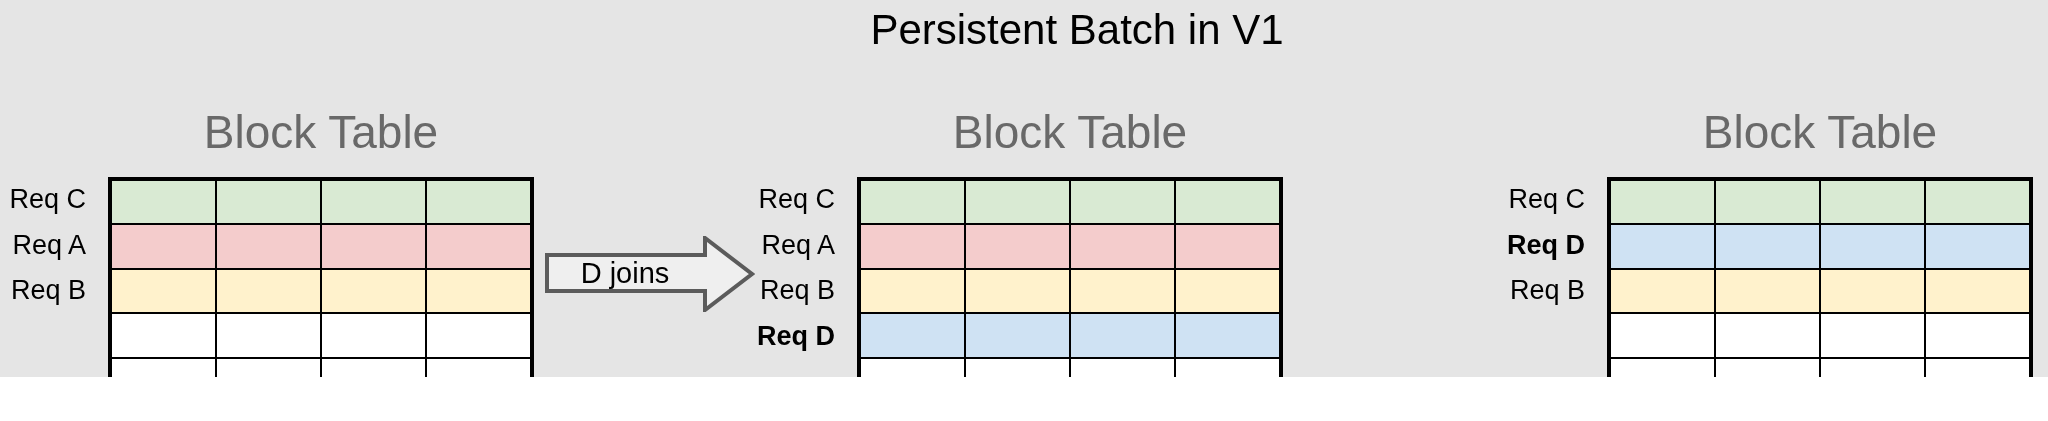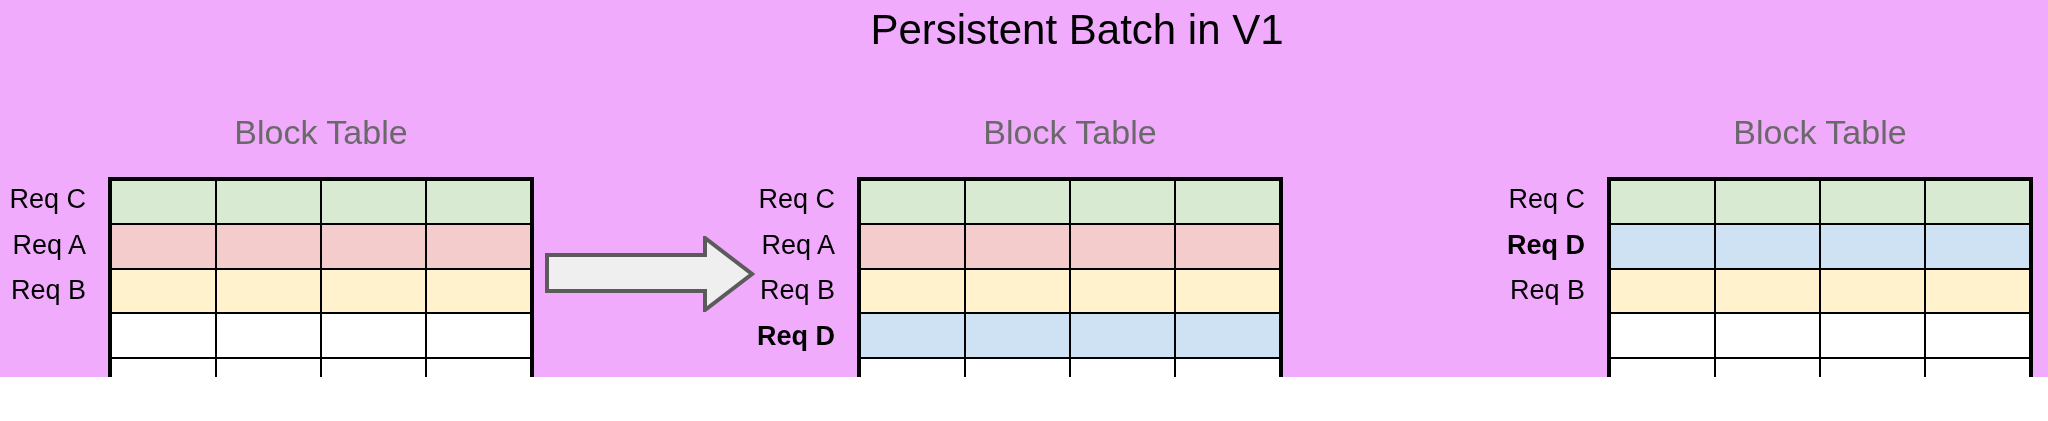--- a/index.html
+++ b/index.html
@@ -3,21 +3,21 @@
 <meta charset="utf-8">
 <style>
   * { margin: 0; padding: 0; box-sizing: border-box; }
   html, body { background: #ffffff; }
   body { font-family: "Liberation Sans", "DejaVu Sans", sans-serif; }
 
   .canvas {
     position: relative;
     width: 2048px;
     height: 377px;
-    background: #f0abfc;
+    background: #e5e5e5;
     overflow: hidden;
   }
 
   .title {
     position: absolute;
     top: 5px;
     left: 53px;
     right: -53px;
     text-align: center;
     font-size: 42px;
@@ -37,21 +37,21 @@
   .p2 { left: 1607px; }
 
   .panel-title {
     position: absolute;
     top: 0;
     left: 0;
     width: 100%;
     height: 45px;
     line-height: 45px;
     text-align: center;
-    font-size: 34px;
+    font-size: 46px;
     font-weight: 400;
   }
 
   .grid {
     position: absolute;
     top: 67px;
     left: 0;
     width: 100%;
     height: 228px;
     display: grid;
@@ -140,20 +140,21 @@
         <div class="cell" style="background: rgb(255, 255, 255);"></div>
         <div class="cell" style="background: rgb(255, 255, 255);"></div>
         <div class="cell" style="background: rgb(255, 255, 255);"></div>
       </div>
   </section>
 
   <div class="arrow a0">
     <svg width="210" height="76" viewBox="0 0 210 76">
       <polygon class="arrow-shape" points="2,19 160,19 160,2 207,38 160,74 160,55 2,55" stroke-width="4" stroke-linejoin="miter" fill="#efefef" stroke="#5b5b5b"></polygon>
     </svg>
+    <span class="arrow-label">D joins</span>
   </div>
 
   <section class="panel p1">
     <div class="panel-title" style="color: rgb(105, 105, 105);">Block Table</div>
     <div class="labels">
         <div class="row-label">Req C</div>
         <div class="row-label">Req A</div>
         <div class="row-label">Req B</div>
         <div class="row-label bold">Req D</div>
         <div class="row-label"></div>

